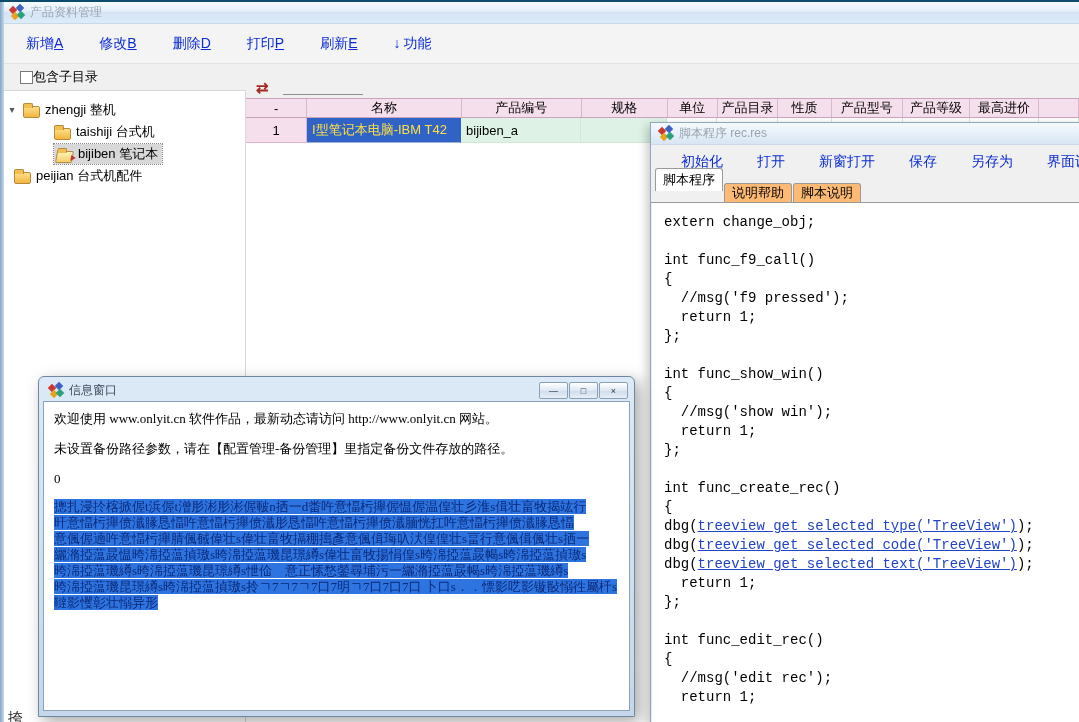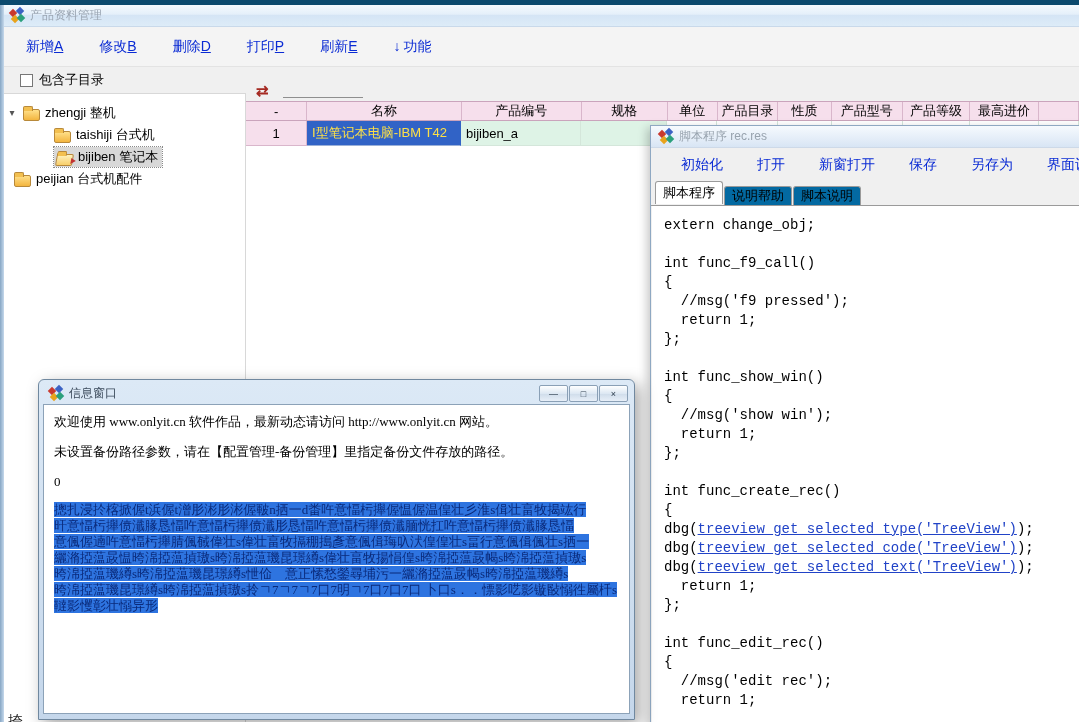--- a/index.html
+++ b/index.html
@@ -1,39 +1,39 @@
 <!DOCTYPE html>
 <html><head>
 <meta charset="utf-8">
 <style>
 *{margin:0;padding:0;box-sizing:border-box}
 html,body{width:1079px;height:722px;overflow:hidden}
 body{font-family:"Liberation Sans",sans-serif;font-size:13px;color:#000;background:#fff}
-.screen{position:relative;width:1079px;height:722px;overflow:hidden;background:#f0f0f0;border-top:5px solid #0c4a6e}
+.screen{position:relative;width:1079px;height:722px;overflow:hidden;background:#f0f0f0;border-top:2px solid #0c4a6e}
 .frame-left{position:absolute;left:0;top:0;bottom:0;width:4px;background:linear-gradient(90deg,#86a6c4,#c6d9ec);z-index:40}
 
 
 .main-titlebar{position:absolute;top:0;left:0;right:0;height:22px;display:flex;align-items:center;gap:6px;padding-left:8px;
   background:linear-gradient(#f5fafe 0%,#e4effa 45%,#d4e4f5 46%,#ddecf8 100%);border-bottom:1px solid #c9d9ea;color:#9aa5b2;font-size:12px}
 .app-icon{position:relative;width:16px;height:15px;flex:0 0 16px}
 .app-icon i{position:absolute;width:6px;height:6px;transform:rotate(45deg)}
 .app-icon .d1{left:2px;top:2px;background:#c9392f}
 .app-icon .d2{left:9px;top:0;background:#3b62c4}
 .app-icon .d3{left:4px;top:8px;background:#e8a31c}
 .app-icon .d4{left:10px;top:7px;background:#2ba07c}
 
 
 .main-toolbar{position:absolute;top:22px;left:0;right:0;height:40px;display:flex;align-items:center;gap:36px;padding-left:26px;
   background:#f4f4f4;border-bottom:1px solid #e3e3e3}
 .tb-btn{color:#0a2bd4;font-size:14px;white-space:nowrap;cursor:default}
 .tb-btn u{text-decoration:underline}
 .down-arrow-icon{color:#0a2bd4;font-weight:bold;margin-right:3px}
 
 
-.subdir-row{position:absolute;top:62px;left:0;width:245px;height:26px;display:flex;align-items:center;gap:6px;padding-left:20px;background:#f0f0f0}
+.subdir-row{position:absolute;top:62px;left:0;width:245px;height:26px;display:flex;align-items:center;padding-left:20px;background:#f0f0f0}
 .checkbox{width:13px;height:13px;background:#fff;border:1px solid #777;flex:0 0 13px}
 
 
 .tree-panel{position:absolute;top:88px;left:0;width:246px;bottom:0;background:#fff;border-top:1px solid #d8d8d8;border-right:1px solid #d8d8d8;padding-top:8px;z-index:1}
 .tree-item{display:flex;align-items:center;height:22px;gap:5px;padding-left:6px}
 .tree-item.lvl1{padding-left:54px}
 .tree-item.root2{padding-left:14px}
 .expander{width:12px;flex:0 0 12px;text-align:center;color:#555;font-size:10px;line-height:12px}
 .folder{position:relative;width:17px;height:12px;flex:0 0 17px;background:linear-gradient(#ffe08a,#f3b53f);border:1px solid #b8893a;border-radius:2px;margin-top:3px}
 .folder::before{content:"";position:absolute;left:-1px;top:-4px;width:8px;height:4px;background:#f3c050;border:1px solid #b8893a;border-bottom:none;border-radius:2px 2px 0 0}
@@ -55,22 +55,22 @@
 .cell.green{background:#def3e6}
 .w0{width:64px}.w1{width:161px}.w2{width:125px}.w3{width:90px}.w4{width:52px}.w5{width:63px}
 .w6{width:56px}.w7{width:74px}.w8{width:70px}.w9{width:72px}.wlast{flex:1 0 40px;border-right:none}
 
 
 .script-window{position:absolute;left:650px;top:120px;width:434px;height:602px;background:#f0f0f0;border:1px solid #8fa8c2;box-shadow:-3px 3px 9px rgba(0,0,0,.22);z-index:10}
 .script-titlebar{height:22px;display:flex;align-items:center;gap:6px;padding-left:6px;background:linear-gradient(#f6fafe,#d8e5f4);border-bottom:1px solid #cdd9e8;color:#98a3ae;font-size:12px}
 .script-toolbar{height:34px;display:flex;align-items:center;gap:34px;padding-left:30px}
 .tab-strip{display:flex;align-items:flex-end;height:24px;padding-left:4px;position:relative}
 .tab-strip::after{content:"";position:absolute;left:0;right:0;bottom:0;border-bottom:1px solid #9a9a9a}
-.tab{position:relative;z-index:1;display:flex;align-items:center;padding:0 7px;height:19px;margin-bottom:1px;margin-right:1px;background:#0369a1;border:1px solid #9a9a9a;border-bottom:none;border-radius:3px 3px 0 0}
-.tab.active{height:23px;margin-bottom:2px;background:#fff}
+.tab{position:relative;z-index:1;display:flex;align-items:center;padding:0 7px;height:19px;margin-bottom:1px;margin-right:1px;background:#fdba74;border:1px solid #9a9a9a;border-bottom:none;border-radius:3px 3px 0 0}
+.tab.active{height:23px;margin-bottom:12px;background:#fff}
 .code-area{position:absolute;left:1px;right:1px;top:80px;bottom:1px;background:#fff;padding:10px 2px 0 12px;font-family:"Liberation Mono",monospace;font-size:14px;overflow:hidden}
 .code-line{white-space:pre;height:19px;line-height:19px}
 .fn-link{color:#2143c7;text-decoration:underline}
 
 
 .info-dialog{position:absolute;left:38px;top:374px;width:597px;height:341px;background:linear-gradient(#dce9f6,#c5d7eb);border:1px solid #70889f;border-radius:6px 6px 0 0;box-shadow:5px 5px 16px rgba(0,0,0,.35);z-index:20;padding:0 4px}
 .dialog-titlebar{height:24px;display:flex;align-items:center;gap:6px;padding:3px 2px 0 4px;color:#3c4b5c;font-size:12px}
 .dialog-controls{margin-left:auto;display:flex;gap:1px}
 .win-btn{width:29px;height:17px;display:flex;align-items:center;justify-content:center;font-size:9px;color:#2a3a4a;
   background:linear-gradient(#ffffff,#dde8f3 50%,#cfdcea 51%,#e7eff8);border:1px solid #8aa0b6;border-radius:2px}

